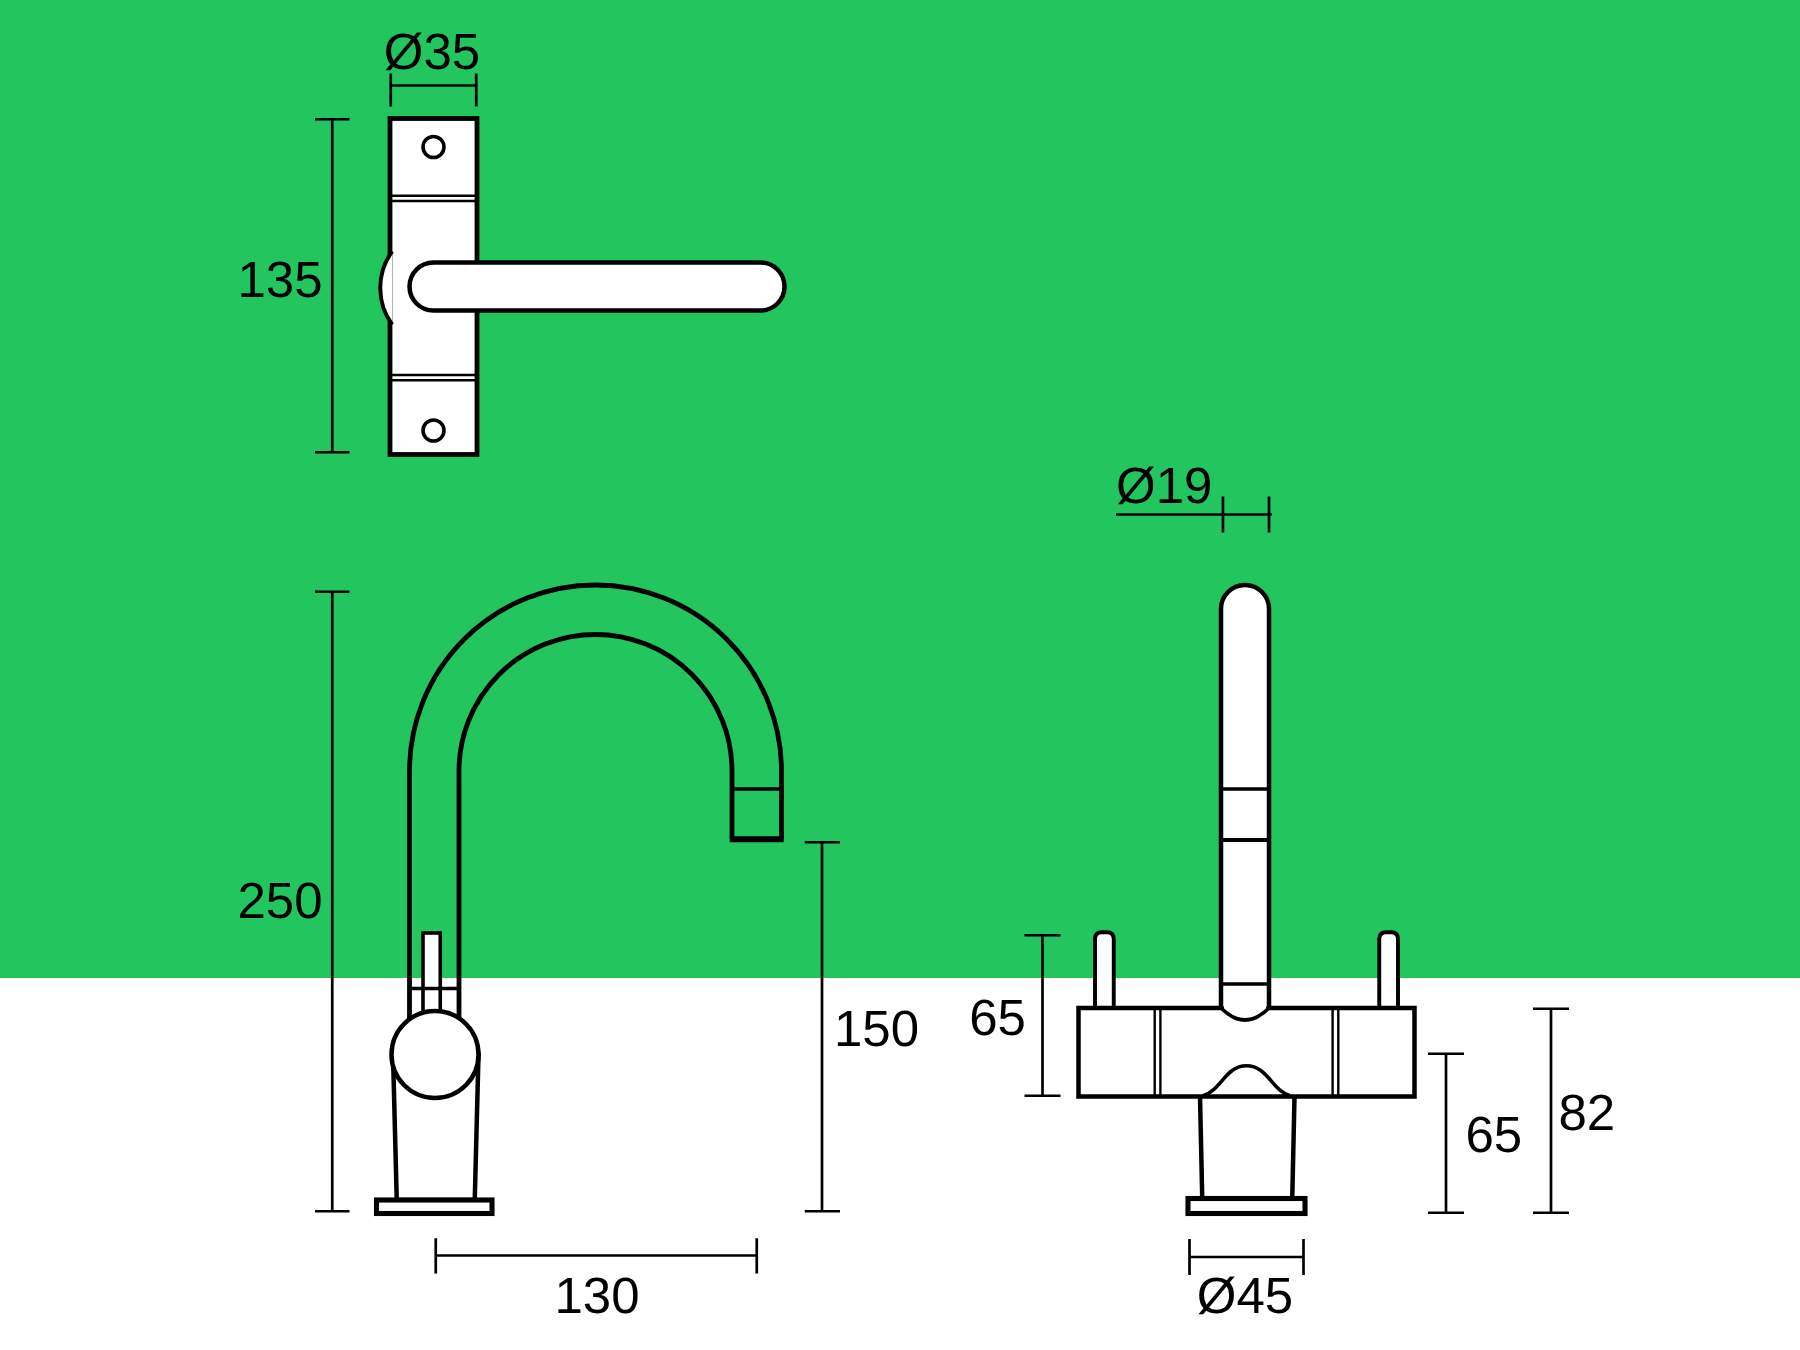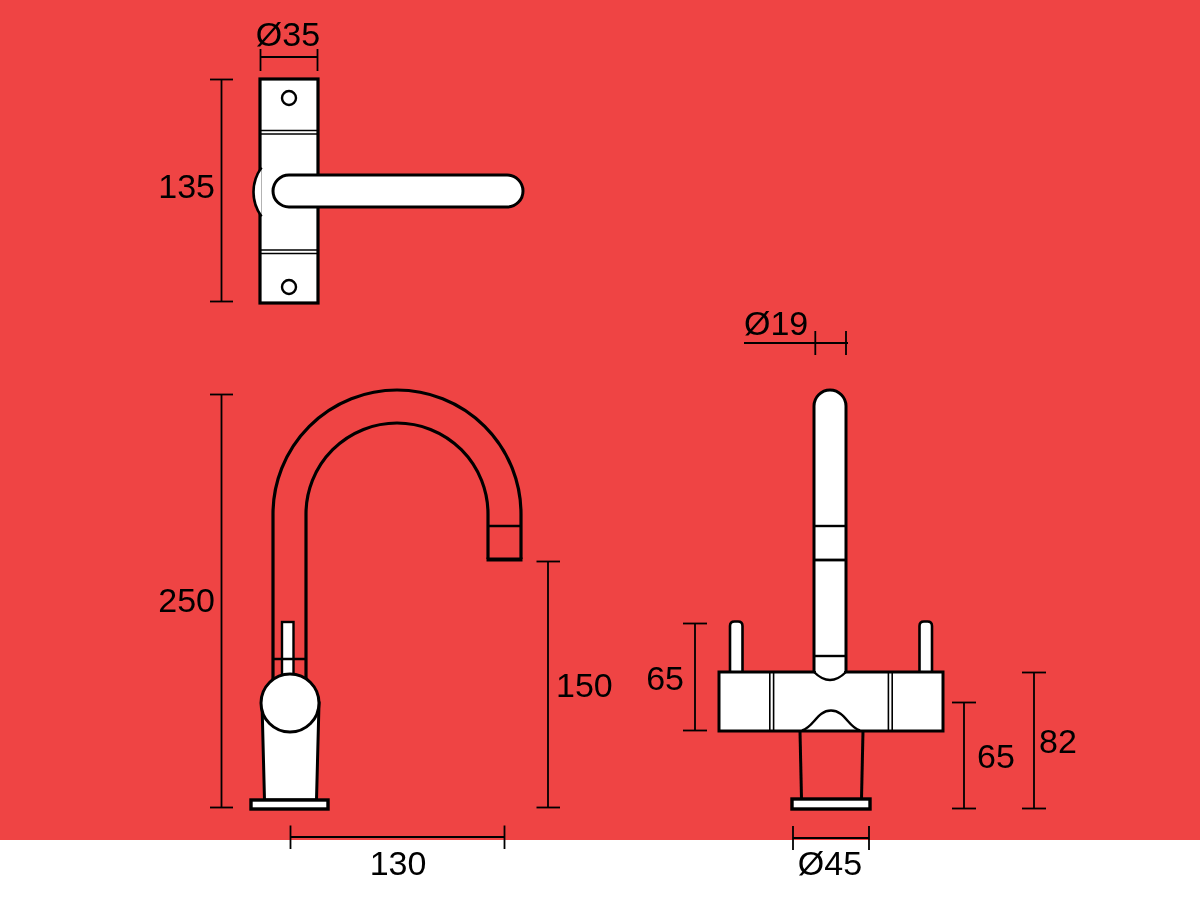--- a/index.html
+++ b/index.html
@@ -6,22 +6,22 @@
     margin: 0;
     padding: 0;
     background: #ffffff;
     width: 1200px;
     height: 900px;
     overflow: hidden;
   }
   .canvas-wrap {
     position: relative;
     width: 1200px;
-    height: 840px;
-    background: #ef4444;
+    height: 652px;
+    background: #22c55e;
   }
   svg { display: block; }
   text.dim {
     font-family: "Liberation Sans", sans-serif;
     font-size: 34px;
     fill: #000000;
     stroke: none;
   }
 </style>
 </head>

